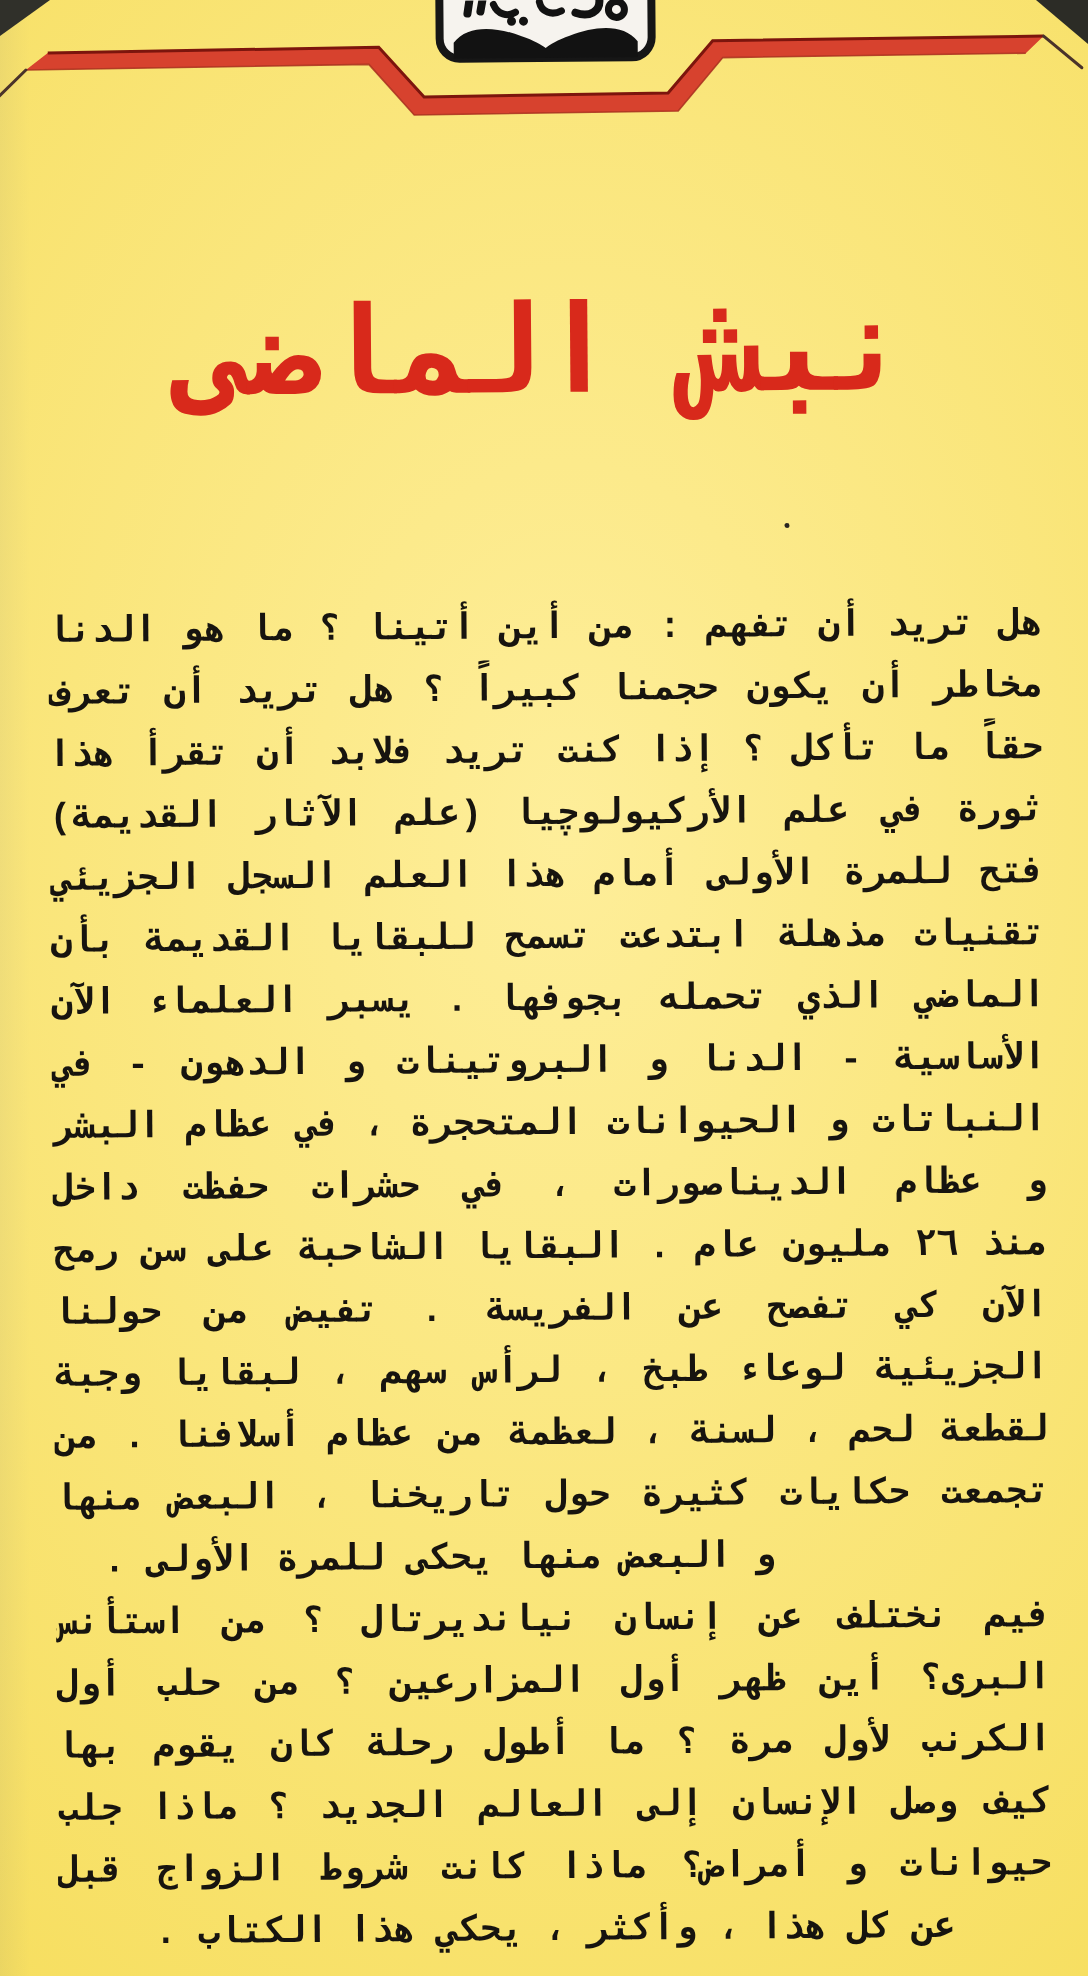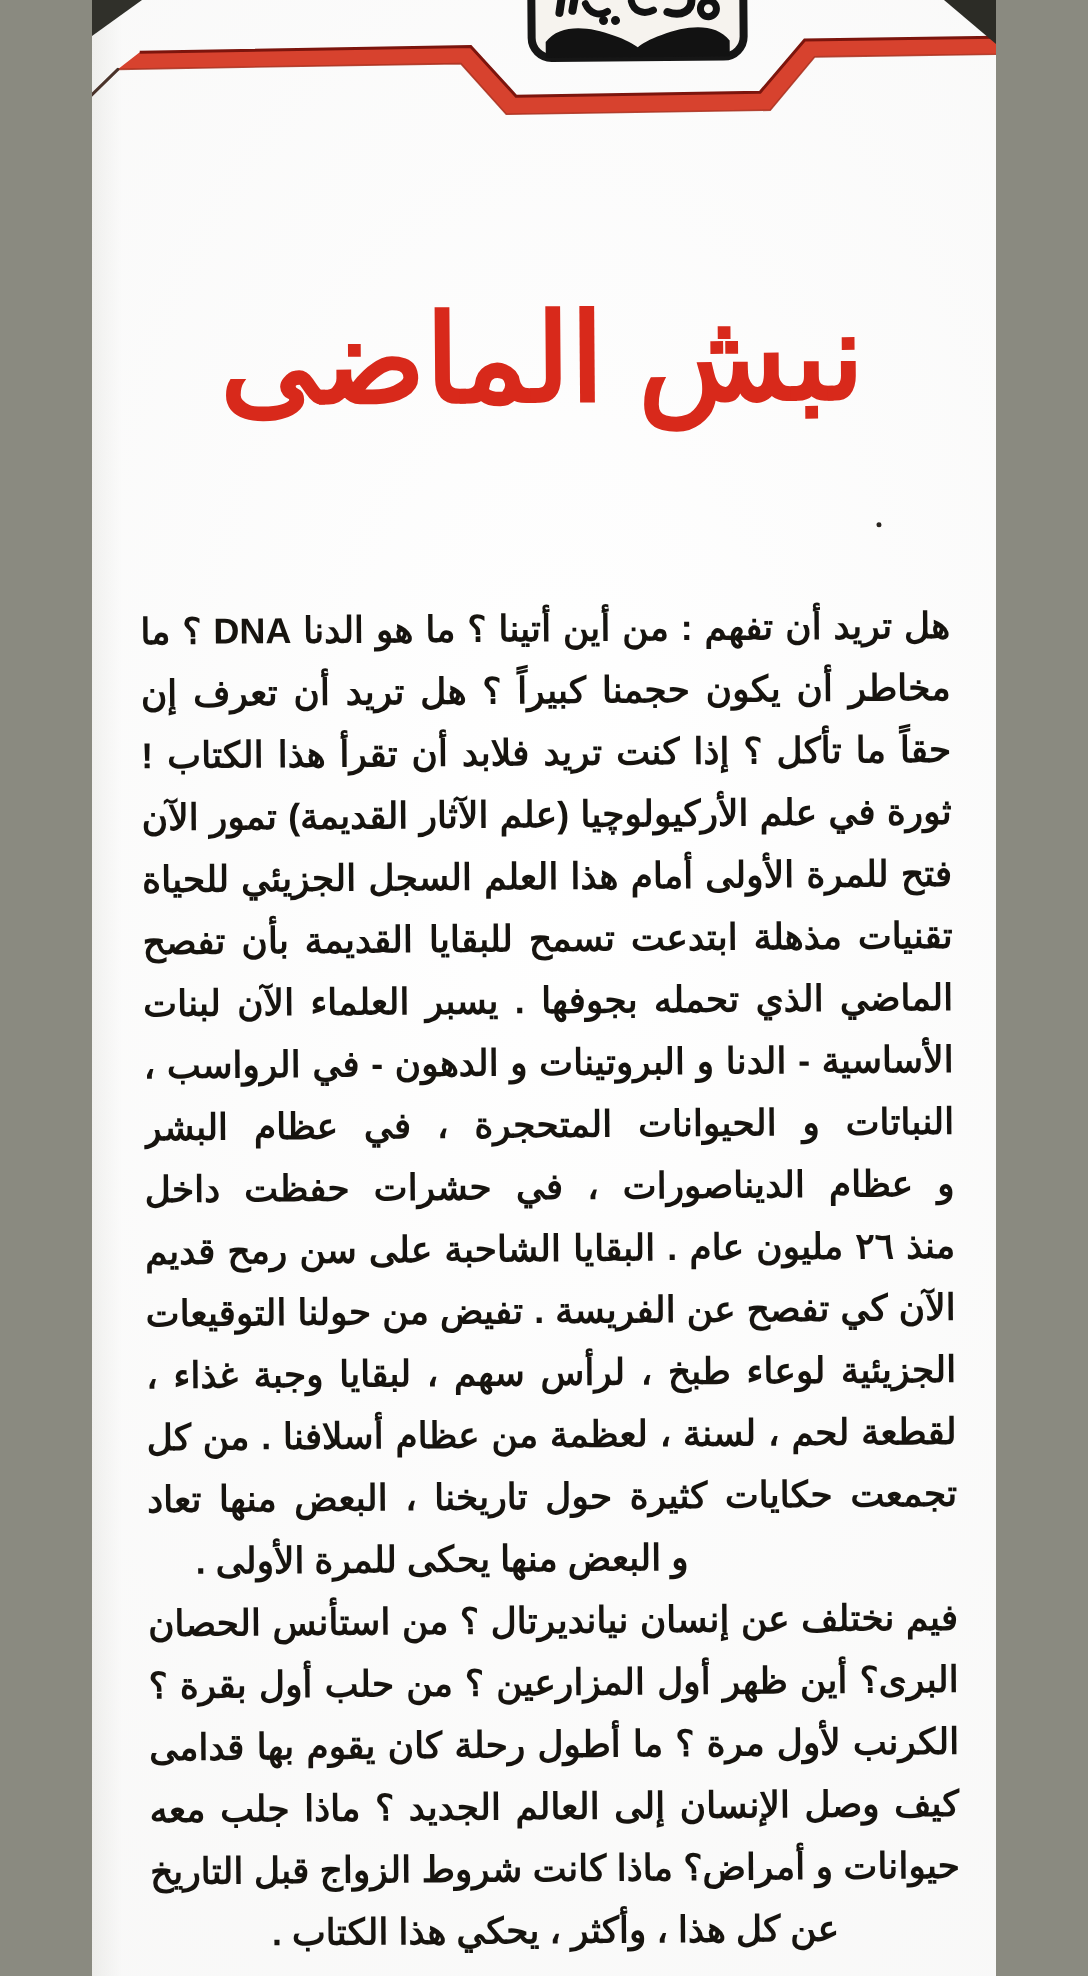--- a/index.html
+++ b/index.html
@@ -1,19 +1,19 @@
 <!DOCTYPE html>
 <html lang="ar"><head>
 <meta charset="utf-8">
 <style>
   html,body { margin:0; padding:0; background:#8a8a80; }
   .page {
-    position:relative; width:904px; height:1976px; margin:0 auto;
-    background:#ffffff; overflow:hidden;
-    font-family:Liberation Sans, sans-serif;
+    position:relative; width:1088px; height:1976px; margin:0 auto;
+    background:#fde047; overflow:hidden;
+    font-family:Liberation Mono, monospace;
   }
   .page::before{
     content:""; position:absolute; inset:0; pointer-events:none;
     background:
       radial-gradient(130% 105% at 52% 42%, rgba(255,255,255,0.45), rgba(60,55,40,0.05)),
       linear-gradient(90deg, rgba(110,110,90,0.10), rgba(0,0,0,0) 30px);
   }
   .scan-rotate { position:absolute; inset:0; transform:rotate(-0.45deg); transform-origin:50% 30%; }
 
   

